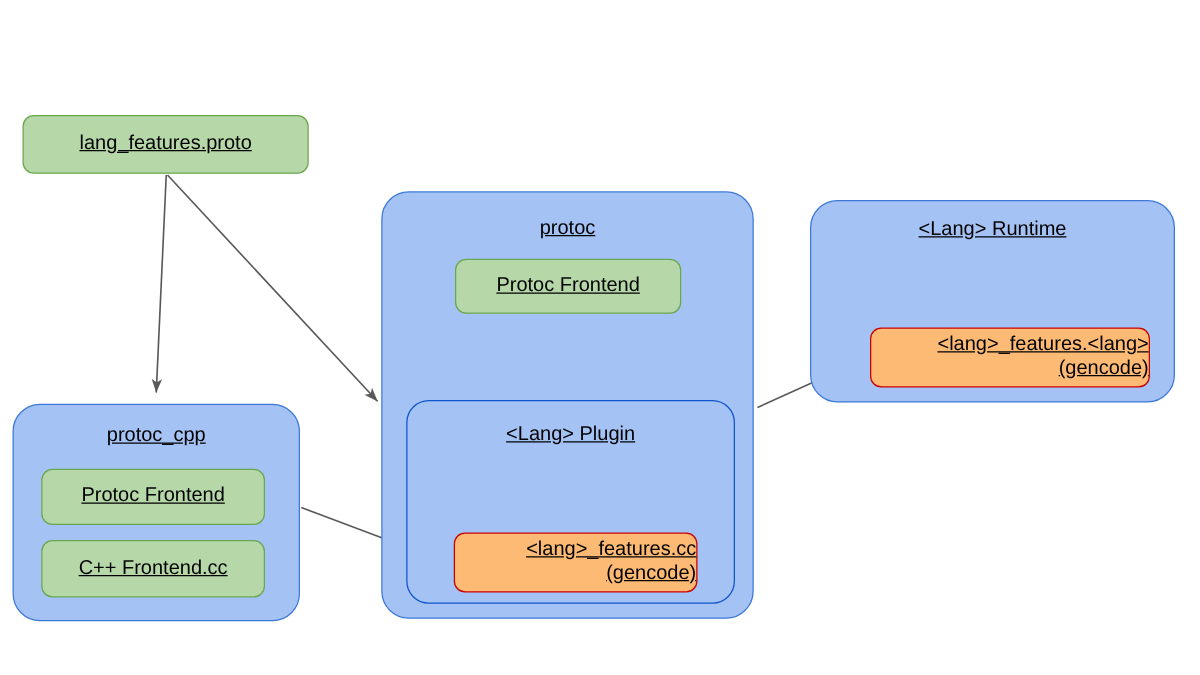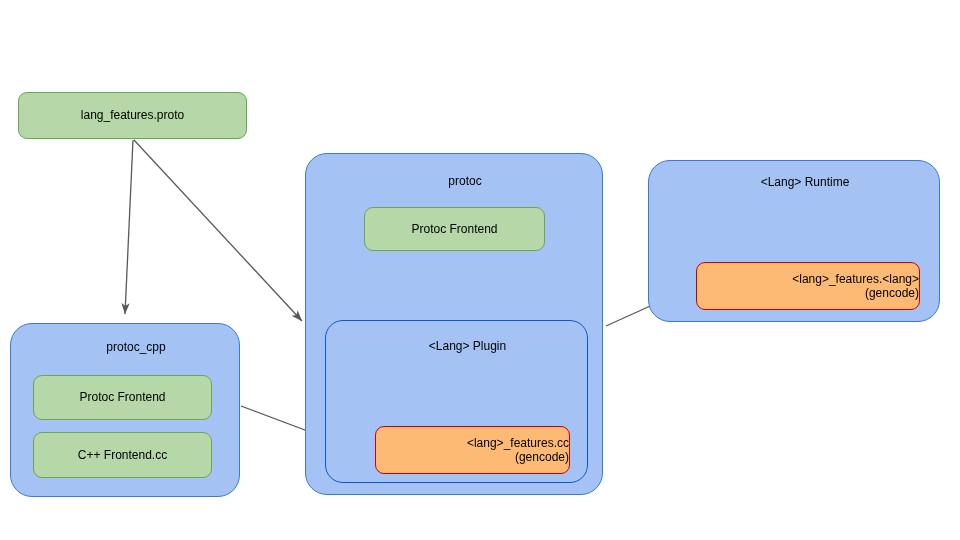--- a/index.html
+++ b/index.html
@@ -49,35 +49,34 @@
     border: 1.5px solid #cc0000;
     border-radius: 9px;
     align-items: flex-end;
   }
   .group-title {
     position: absolute;
     left: 0;
     right: 0;
     text-align: center;
     color: #000000;
-    padding-left: 11px;
   }
   .container-label-holder {
     align-items: flex-start;
     justify-content: center;
   }
   svg.arrows {
     position: absolute;
     left: 0;
     top: 0;
     width: 960px;
     height: 540px;
     pointer-events: none;
   }
-  .fs16 { font-size: 12px; }
+  .fs16 { font-size: 16px; text-decoration: underline; }
 </style>
 </head>
 <body>
 
 <div id="canvas">
 
   <svg class="arrows" viewBox="0 0 960 540">
     <defs>
       <marker id="ah" markerWidth="10" markerHeight="10" refX="8.4" refY="3.2" orient="auto" markerUnits="strokeWidth">
         <path d="M0,0 L8.6,3.2 L0,6.4 L2.2,3.2 z" fill="#595959"></path>
@@ -112,21 +111,21 @@
   </div>
   <div class="node green fs16" style="left:364px; top:207px; width:181px; height:44px;">
     <span>Protoc Frontend</span>
   </div>
 
   <div class="node blue-inner" style="left:325px; top:320px; width:263px; height:163px;">
   </div>
   <div class="group-title fs16" style="left:325px; top:339px; width:263px;">
     <span>&lt;Lang&gt; Plugin</span>
   </div>
-  <div class="node red fs16" style="left:363px; top:426px; width:195px; height:48px; flex-direction:column;margin-left:12px;">
+  <div class="node red fs16" style="left:363px; top:426px; width:195px; height:48px; flex-direction:column;">
     <span>&lt;lang&gt;_features.cc</span>
     <span>(gencode)</span>
   </div>
 
   <div class="node blue" style="left:648px; top:160px; width:292px; height:162px;">
   </div>
   <div class="group-title fs16" style="left:648px; top:175px; width:292px;">
     <span>&lt;Lang&gt; Runtime</span>
   </div>
   <div class="node red fs16" style="left:696px; top:262px; width:224px; height:48px; flex-direction:column;">

